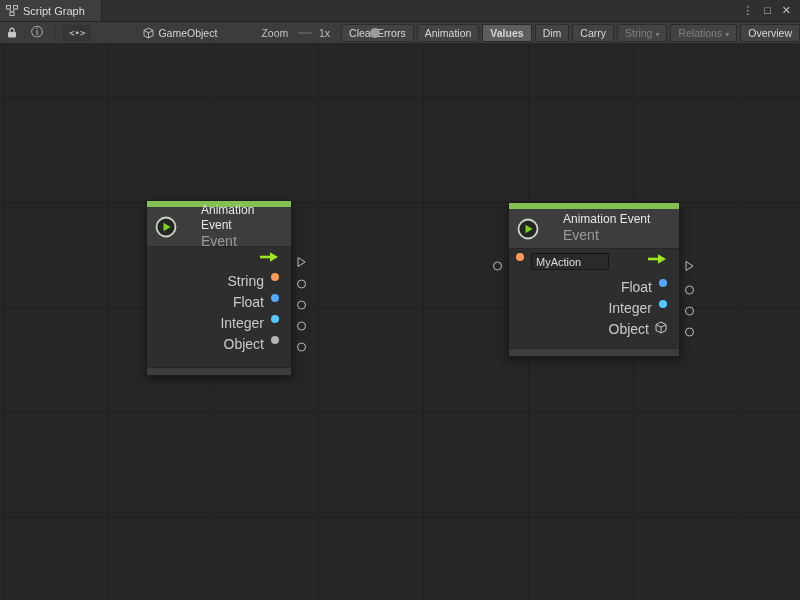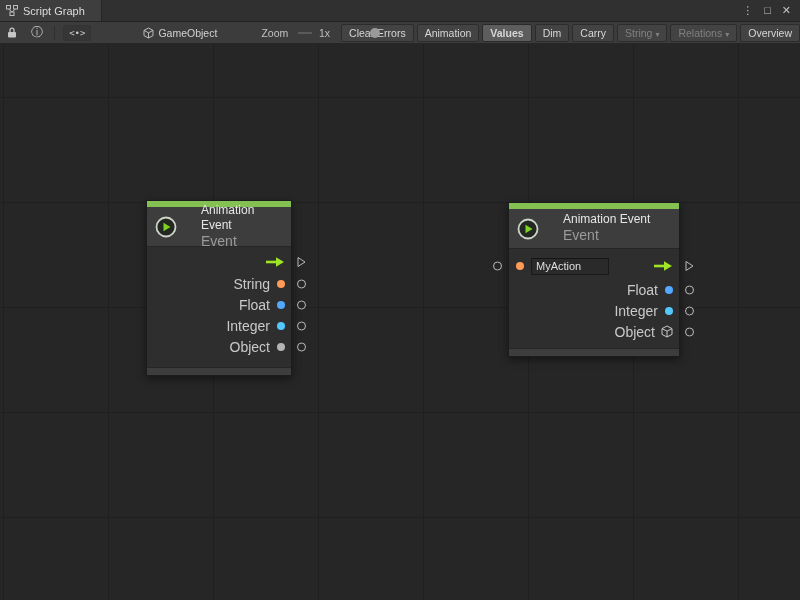--- a/index.html
+++ b/index.html
@@ -51,22 +51,22 @@
   .node-2 { left:508px; top:158px; width:172px; }
   .node-strip { height:6px; background:#84c152; }
   .node-header { height:40px; background:#3d3d3d; border-bottom:1px solid #262626;
                  display:flex; align-items:center; gap:24px; padding:0 8px; }
   .node-titles { display:flex; flex-direction:column; line-height:1.25; }
   .node-title { font-size:12px; color:#e6e6e6; }
   .node-sub { font-size:14px; color:#9a9a9a; }
   .event-icon { display:flex; }
   .node-body { padding:4px 0 10px 0; }
   .node-2 .node-body { padding-bottom:6px; }
-  .row { position:relative; height:21px; display:flex; align-items:center; justify-content:flex-end;
-         padding:0 6px; }
+  .row { position:relative; height:21px; display:flex; align-items:flex-start; justify-content:flex-end;
+         padding:0 12px; }
   .row-label { font-size:14px; color:#c9c9c9; }
   .dot { width:8px; height:8px; border-radius:50%; margin-left:7px; flex:0 0 auto; }
   .flow-row { height:22px; }
   .action-row { height:26px; justify-content:flex-start; padding-left:7px; }
   .action-field { width:78px; height:17px; margin-left:7px; background:#2a2a2a;
                   border:1px solid #191919; border-top-color:#151515; color:#dedede;
                   font-size:11px; font-family:"Liberation Sans", sans-serif; padding:0 4px; }
   .arrow-wrap { margin-left:auto; display:flex; }
   .flow-row .arrow-wrap { margin-right:0; }
   .port-circle { position:absolute; right:-15px; top:50%; transform:translateY(-50%);

